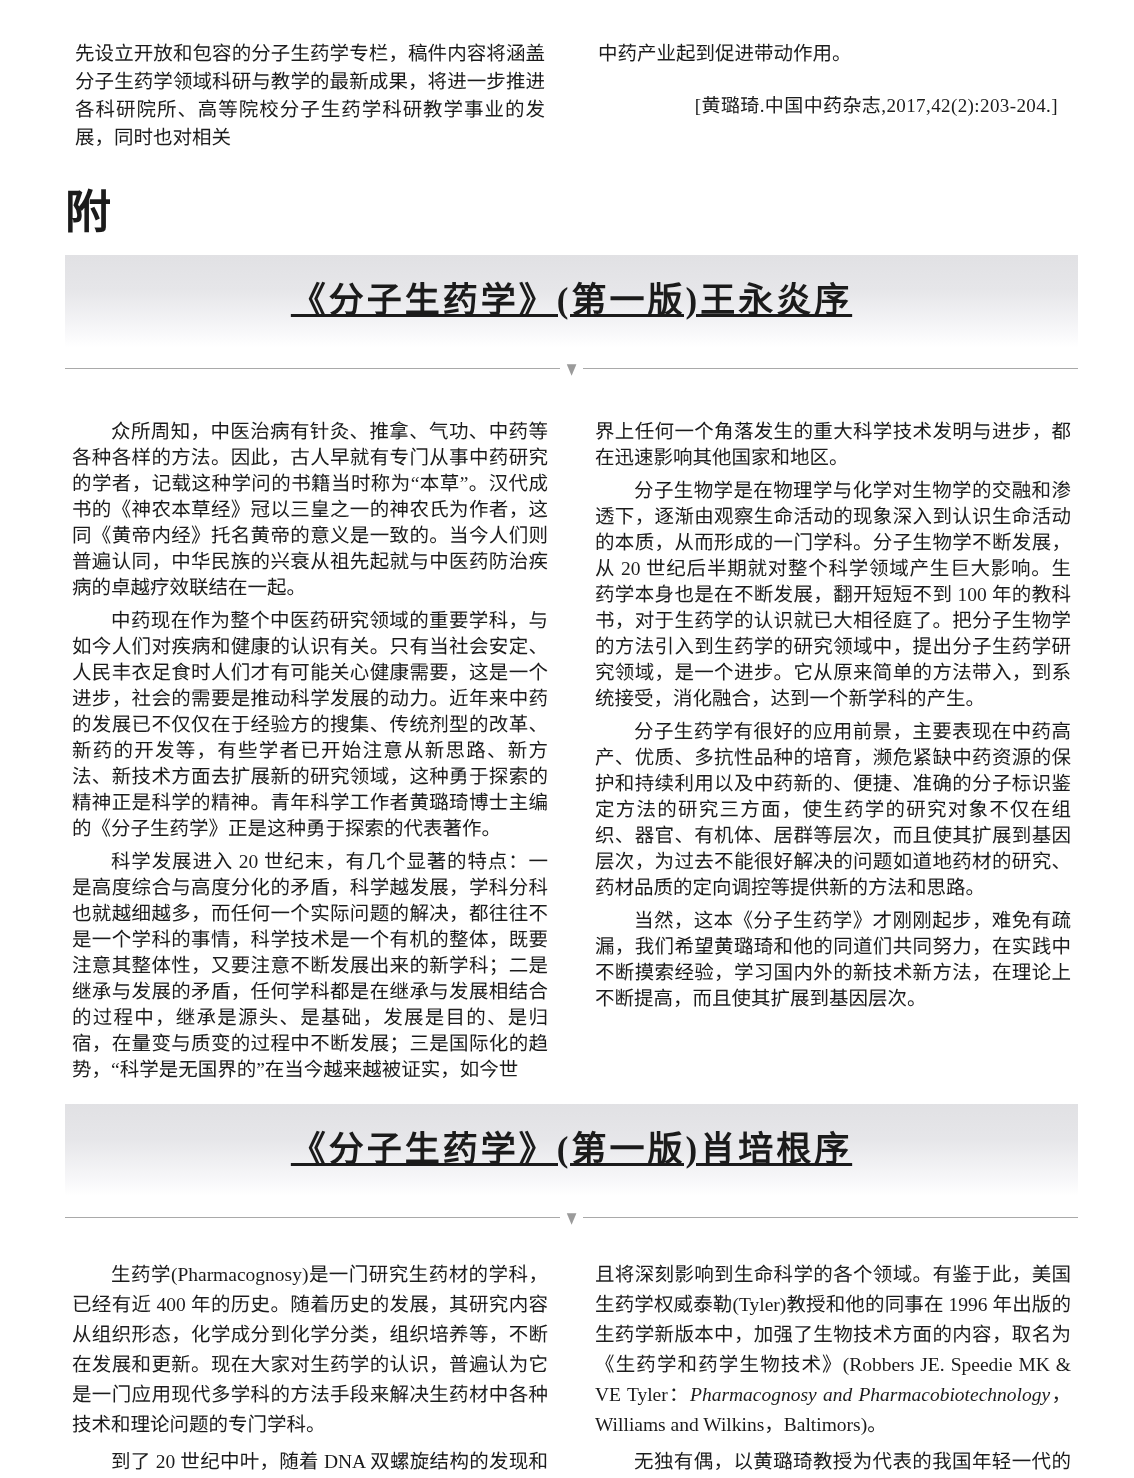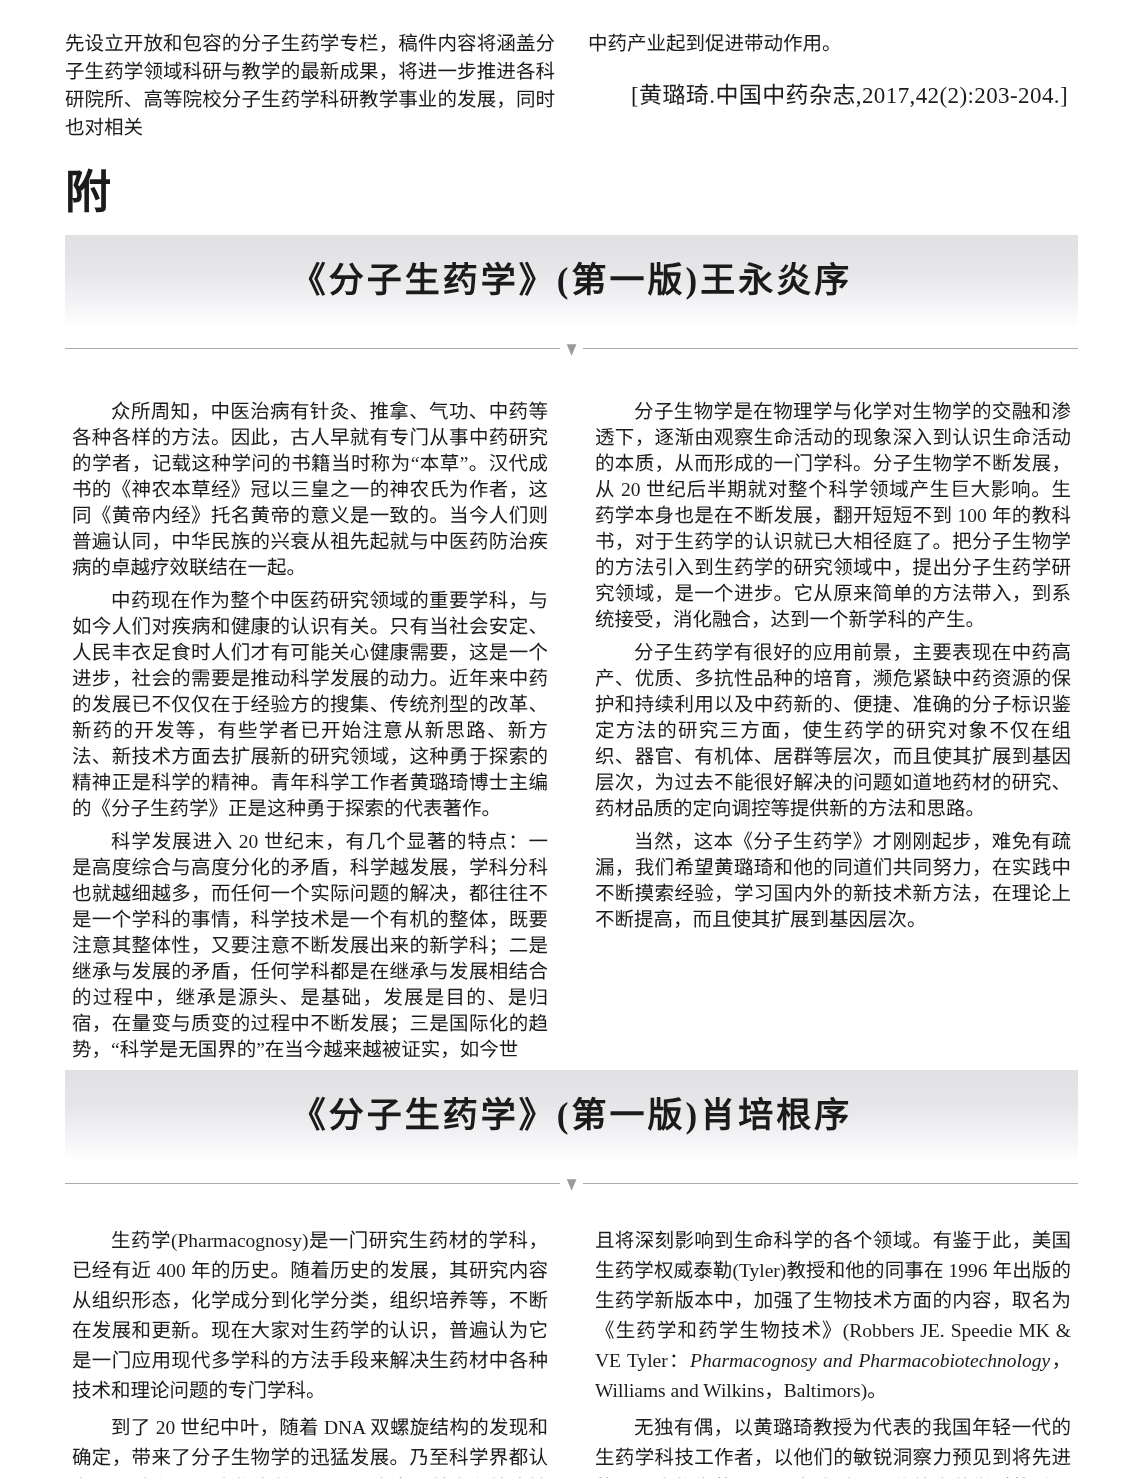--- a/index.html
+++ b/index.html
@@ -8,33 +8,33 @@
     width:1134px;height:1478px;
     box-sizing:border-box;
     padding:30px 56px 0 65px;
     overflow:hidden;
     background:#ffffff;
     color:#1b1b1b;
     font-family:"Liberation Serif","DejaVu Serif",serif;
   }
   .row{display:flex;gap:33px;}
   .col{width:490px;}
-  p{margin:0;font-size:19.5px;line-height:26px;text-align:justify;text-indent:2em;}
+  p{margin:10px;font-size:19.5px;line-height:26px;text-align:justify;text-indent:2em;}
   p.noindent{text-indent:0;}
   .top-block p{line-height:28px;}
-  .citation{text-indent:0;text-align:right;margin-top:24px;padding-right:10px;font-size:23px;letter-spacing:0.4px;}
+  .citation{text-indent:0;text-align:right;margin-top:24px;padding-right:10px;font-size:19px;letter-spacing:0.4px;}
   .appendix{margin:26px 0 16px 0;font-size:46px;line-height:1.1;font-weight:bold;letter-spacing:2px;}
   .banner{
     height:92px;
     display:flex;align-items:center;justify-content:center;
     padding-bottom:8px;box-sizing:border-box;
     background:linear-gradient(to bottom,#e1e1e4 0%,#e6e6e9 38%,#f7f7f9 82%,#ffffff 100%);
-    font-size:35px;font-weight:bold;letter-spacing:3px;
+    font-size:35px;font-weight:bold;letter-spacing:3px;text-decoration:underline;
   }
-  .banner-2{}
+  .banner-2{margin-top:14px;}
   .divider{display:flex;align-items:center;margin-top:15px;height:14px;}
   .divider .line{flex:1;height:1px;background:#a9a9a9;}
   .divider .tri{
     color:#9b9b9b;font-size:12px;line-height:1;margin:0 7px;
     transform:scale(1.05,1.25);font-family:"DejaVu Sans",sans-serif;
   }
   .body-1{margin-top:36px;}
   .body-2{margin-top:28px;}
   .body-2 p{line-height:30px;}
   .para{margin:7px;}
@@ -66,20 +66,21 @@
     <span class="line"></span>
   </div>
 
   <div class="row body-1">
     <div class="col">
       <p class="para">众所周知，中医治病有针灸、推拿、气功、中药等各种各样的方法。因此，古人早就有专门从事中药研究的学者，记载这种学问的书籍当时称为“本草”。汉代成书的《神农本草经》冠以三皇之一的神农氏为作者，这同《黄帝内经》托名黄帝的意义是一致的。当今人们则普遍认同，中华民族的兴衰从祖先起就与中医药防治疾病的卓越疗效联结在一起。</p>
       <p class="para">中药现在作为整个中医药研究领域的重要学科，与如今人们对疾病和健康的认识有关。只有当社会安定、人民丰衣足食时人们才有可能关心健康需要，这是一个进步，社会的需要是推动科学发展的动力。近年来中药的发展已不仅仅在于经验方的搜集、传统剂型的改革、新药的开发等，有些学者已开始注意从新思路、新方法、新技术方面去扩展新的研究领域，这种勇于探索的精神正是科学的精神。青年科学工作者黄璐琦博士主编的《分子生药学》正是这种勇于探索的代表著作。</p>
       <p class="para">科学发展进入 20 世纪末，有几个显著的特点：一是高度综合与高度分化的矛盾，科学越发展，学科分科也就越细越多，而任何一个实际问题的解决，都往往不是一个学科的事情，科学技术是一个有机的整体，既要注意其整体性，又要注意不断发展出来的新学科；二是继承与发展的矛盾，任何学科都是在继承与发展相结合的过程中，继承是源头、是基础，发展是目的、是归宿，在量变与质变的过程中不断发展；三是国际化的趋势，“科学是无国界的”在当今越来越被证实，如今世</p>
     </div>
     <div class="col">
+      <p class="para noindent">界上任何一个角落发生的重大科学技术发明与进步，都在迅速影响其他国家和地区。</p>
       <p class="para">分子生物学是在物理学与化学对生物学的交融和渗透下，逐渐由观察生命活动的现象深入到认识生命活动的本质，从而形成的一门学科。分子生物学不断发展，从 20 世纪后半期就对整个科学领域产生巨大影响。生药学本身也是在不断发展，翻开短短不到 100 年的教科书，对于生药学的认识就已大相径庭了。把分子生物学的方法引入到生药学的研究领域中，提出分子生药学研究领域，是一个进步。它从原来简单的方法带入，到系统接受，消化融合，达到一个新学科的产生。</p>
       <p class="para">分子生药学有很好的应用前景，主要表现在中药高产、优质、多抗性品种的培育，濒危紧缺中药资源的保护和持续利用以及中药新的、便捷、准确的分子标识鉴定方法的研究三方面，使生药学的研究对象不仅在组织、器官、有机体、居群等层次，而且使其扩展到基因层次，为过去不能很好解决的问题如道地药材的研究、药材品质的定向调控等提供新的方法和思路。</p>
       <p class="para">当然，这本《分子生药学》才刚刚起步，难免有疏漏，我们希望黄璐琦和他的同道们共同努力，在实践中不断摸索经验，学习国内外的新技术新方法，在理论上不断提高，而且使其扩展到基因层次。</p>
     </div>
   </div>
 
   <div class="banner banner-2">
     <span>《分子生药学》(第一版)肖培根序</span>
   </div>
   <div class="divider">

